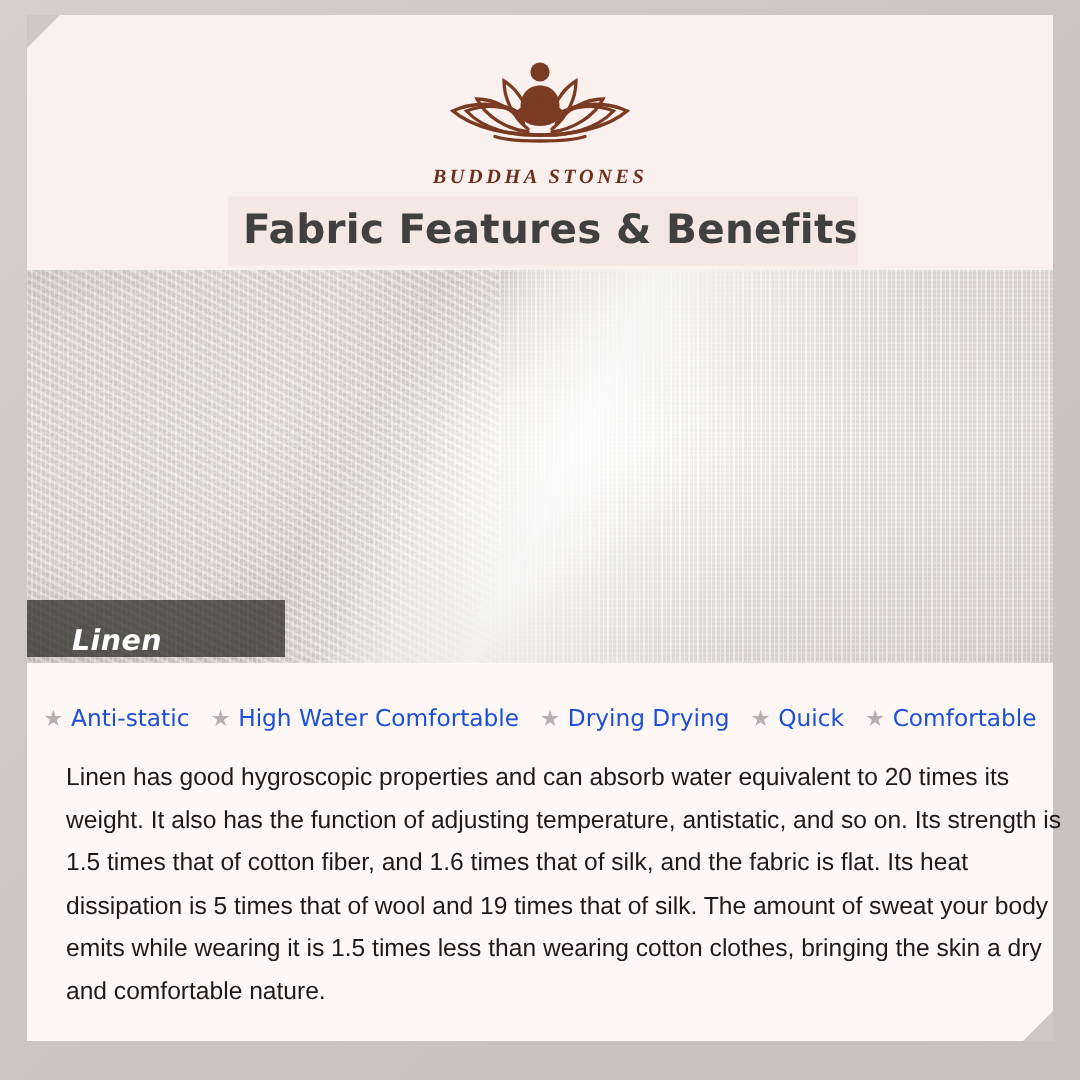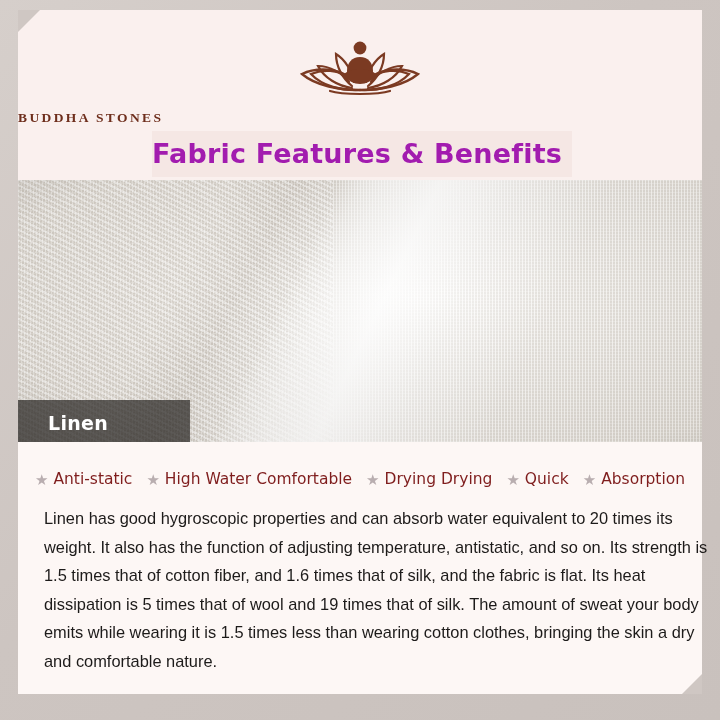--- a/index.html
+++ b/index.html
@@ -38,20 +38,22 @@
     width: 0;
     height: 0;
     border-top: 22px solid #cfc7c3;
     border-right: 22px solid transparent;
   }
   .logo-wrap {
     position: absolute;
     left: 0;
     top: 18px;
     width: 684px;
+    text-align: center;
+    font-style: italic;
   }
   .logo-mark {
     display: block;
     margin: 0 auto;
   }
   .brand-name {
     margin-top: 4px;
     font-size: 13.5px;
     letter-spacing: 2.4px;
     color: #6e2e1c;
@@ -67,24 +69,24 @@
     width: 420px;
     height: 46px;
     background: #f5e7e4;
   }
   .title-bar .title-text {
     position: absolute;
     left: 0;
     top: 0;
     width: 420px;
     line-height: 46px;
-    text-align: left;
+    text-align: right;
     font-size: 27px;
     font-weight: 700;
-    color: #a21caf;
+    color: #404040;
     font-family: "DejaVu Sans", sans-serif;
     letter-spacing: 0.2px;
   }
 
   
   .photo {
     position: absolute;
     left: 18px;
     top: 180px;
     width: 684px;
@@ -143,22 +145,23 @@
 
   
   .fabric-tab {
     position: absolute;
     left: 18px;
     top: 400px;
     height: 38px;
     min-width: 120px;
     background: rgba(40,37,35,0.72);
     display: flex;
-    align-items: flex-start;
-    padding: 12px 22px 0 30px;
+    align-items: flex-end;
+    padding: 0 22px 0 30px;
+    font-style: italic;
   }
   .fabric-tab .fabric-name {
     color: #ffffff;
     font-size: 19px;
     font-weight: 600;
     font-family: "DejaVu Sans", sans-serif;
     letter-spacing: 0.3px;
   }
 
   
@@ -197,21 +200,21 @@
     margin: 0 7px;
   }
   .feature .star {
     color: #b9aeb0;
     font-size: 15px;
     margin-right: 5px;
     line-height: 1;
   }
   .feature .feature-label {
     font-size: 15.5px;
-    color: #7f1d1d;
+    color: #1d4ed8;
     font-family: "DejaVu Sans", sans-serif;
   }
   .body-text {
     position: absolute;
     left: 26px;
     top: 62px;
     width: 664px;
     font-size: 16.4px;
     line-height: 28.5px;
     color: #1d1b1a;
@@ -279,21 +282,21 @@
       <div class="feature">
         <span class="star">★</span>
         <span class="feature-label">Drying Drying</span>
       </div>
       <div class="feature">
         <span class="star">★</span>
         <span class="feature-label">Quick</span>
       </div>
       <div class="feature">
         <span class="star">★</span>
-        <span class="feature-label">Absorption</span>
+        <span class="feature-label">Comfortable</span>
       </div>
     </div>
 
     <div class="body-text">Linen has good hygroscopic properties and can absorb water equivalent to 20 times its weight. It also has the function of adjusting temperature, antistatic, and so on. Its strength is 1.5 times that of cotton fiber, and 1.6 times that of silk, and the fabric is flat. Its heat dissipation is 5 times that of wool and 19 times that of silk. The amount of sweat your body emits while wearing it is 1.5 times less than wearing cotton clothes, bringing the skin a dry and comfortable nature.</div>
     <div class="card-corner-right"></div>
   </div>
 
 </div>
 
 </body></html>

